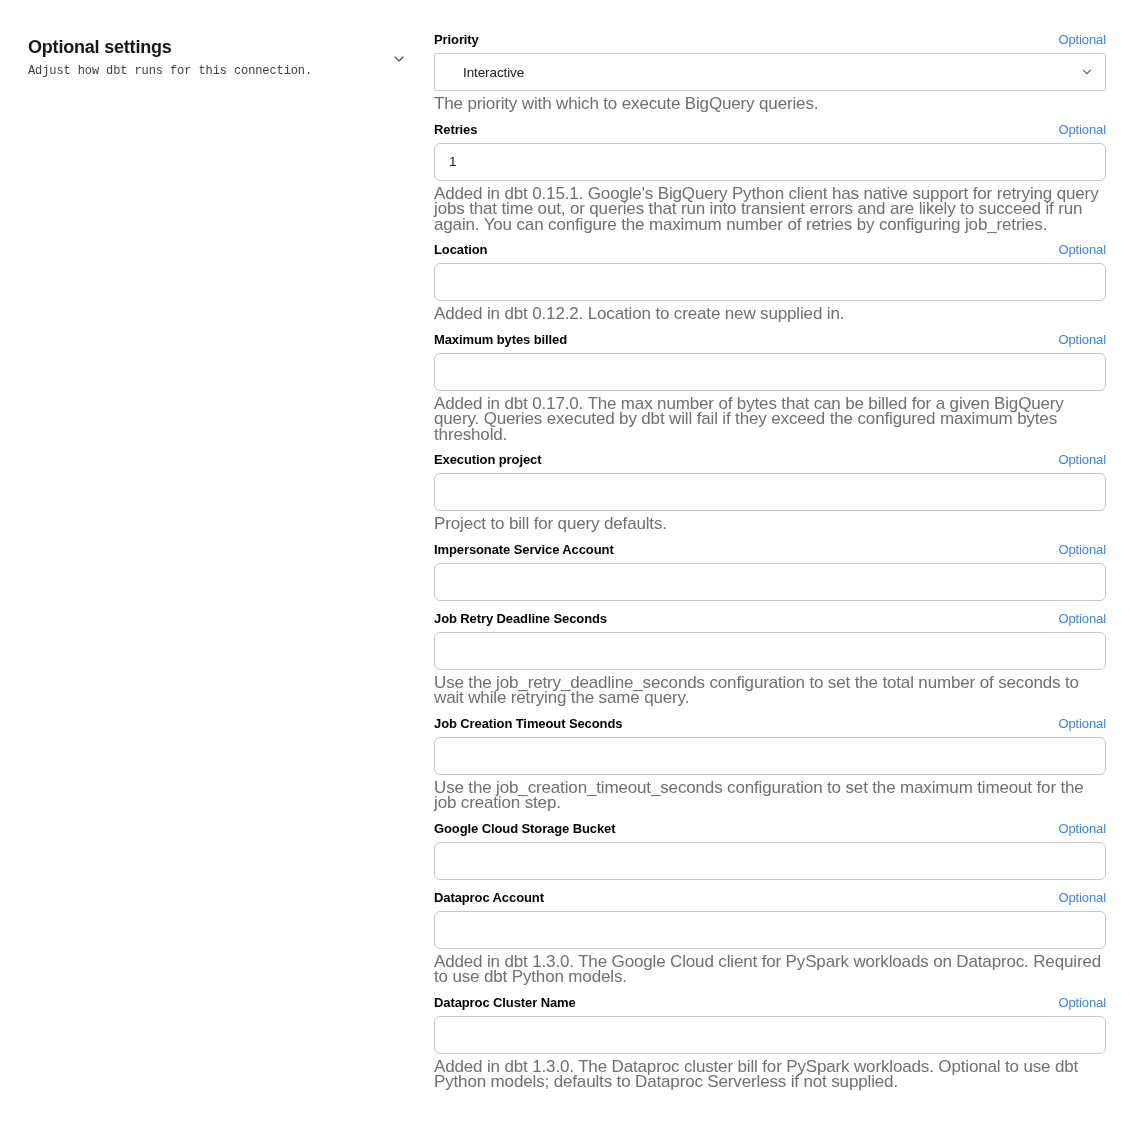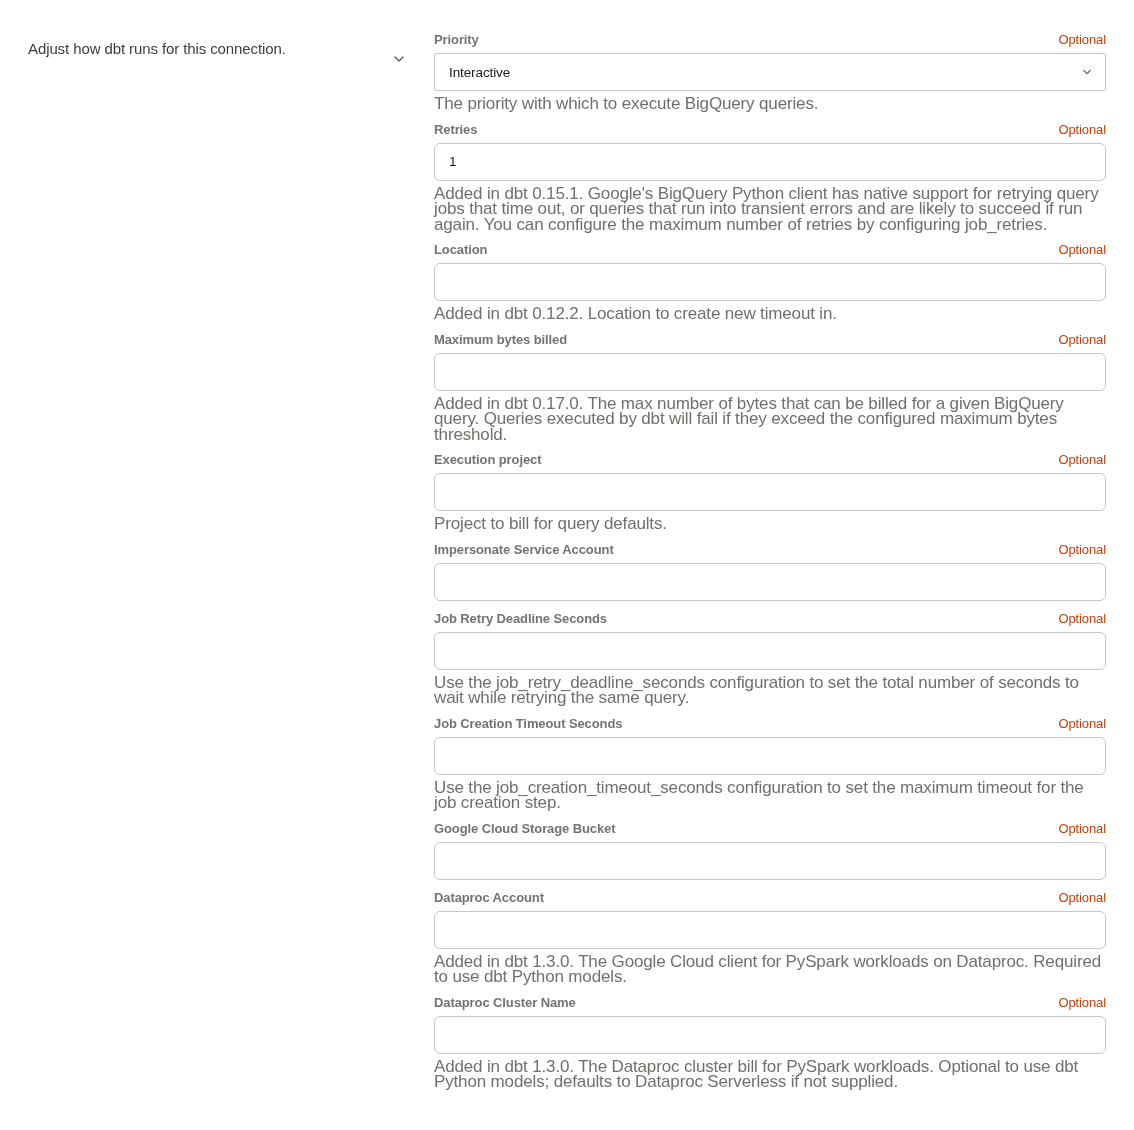--- a/index.html
+++ b/index.html
@@ -22,24 +22,25 @@
   }
   .section-title {
     font-size: 18px;
     font-weight: 700;
     color: #161616;
     letter-spacing: -0.2px;
     line-height: 22px;
   }
   .section-subtitle {
     margin-top: 5px;
-    font-size: 15px;
+    font-size: 12px;
     color: #3d3d3d;
     letter-spacing: -0.1px;
     line-height: 16px;
+    font-family: Liberation Mono, monospace;
   }
   .collapse-btn {
     position: absolute;
     top: 12px;
     right: 10px;
     width: 22px; height: 22px;
     display: flex; align-items: center; justify-content: center;
     background: transparent;
     border: none;
     cursor: pointer;
@@ -55,41 +56,41 @@
   .field { margin-bottom: 10px; }
   .field-head {
     display: flex;
     justify-content: space-between;
     align-items: baseline;
     margin-bottom: 5px;
   }
   .field-label {
     font-size: 13px;
     font-weight: 600;
-    color: #737373;
+    color: #000000;
     letter-spacing: -0.1px;
     line-height: 16px;
   }
   .optional {
     font-size: 13px;
     font-weight: 400;
-    color: #c2410c;
+    color: #3b82f6;
     letter-spacing: -0.1px;
     line-height: 16px;
   }
   .control-select {
     position: relative;
     width: 100%;
     height: 38px;
     background: #ffffff;
     border: 1px solid #c7c7c7;
     border-radius: 2px;
     display: flex;
     align-items: center;
-    padding: 0 34px 0 14px;
+    padding: 0 34px 0 28px;
     cursor: pointer;
   }
   .control-select .select-value {
     font-size: 13.5px;
     color: #1a1a1a;
     letter-spacing: -0.1px;
   }
   .control-select .chev {
     position: absolute;
     right: 12px;
@@ -118,20 +119,21 @@
     letter-spacing: -0.15px;
     line-height: 15.5px;
   }
 </style>
 </head>
 <body>
 
 <div class="page">
 
   <div class="left-pane">
+    <div class="section-title">Optional settings</div>
     <div class="section-subtitle">Adjust how dbt runs for this connection.</div>
     <button class="collapse-btn">
       <span style="display:flex;">
         <svg width="14" height="14" viewBox="0 0 14 14" fill="none">
           <path d="M3 5l4 4 4-4" stroke="currentColor" stroke-width="1.4" stroke-linecap="round" stroke-linejoin="round"></path>
         </svg>
       </span>
     </button>
   </div>
 
@@ -163,21 +165,21 @@
     <div class="field-help">Added in dbt 0.15.1. Google's BigQuery Python client has native support for retrying query jobs that time out, or queries that run into transient errors and are likely to succeed if run again. You can configure the maximum number of retries by configuring job_retries.</div>
   </div>
 
   <div class="field">
     <div class="field-head">
       <label class="field-label">Location</label>
       <span class="optional">Optional</span>
     </div>
     
     <input class="control-input" type="text" style="">
-    <div class="field-help">Added in dbt 0.12.2. Location to create new timeout in.</div>
+    <div class="field-help">Added in dbt 0.12.2. Location to create new supplied in.</div>
   </div>
 
   <div class="field">
     <div class="field-head">
       <label class="field-label">Maximum bytes billed</label>
       <span class="optional">Optional</span>
     </div>
     
     <input class="control-input" type="text" style="">
     <div class="field-help">Added in dbt 0.17.0. The max number of bytes that can be billed for a given BigQuery query. Queries executed by dbt will fail if they exceed the configured maximum bytes threshold.</div>

